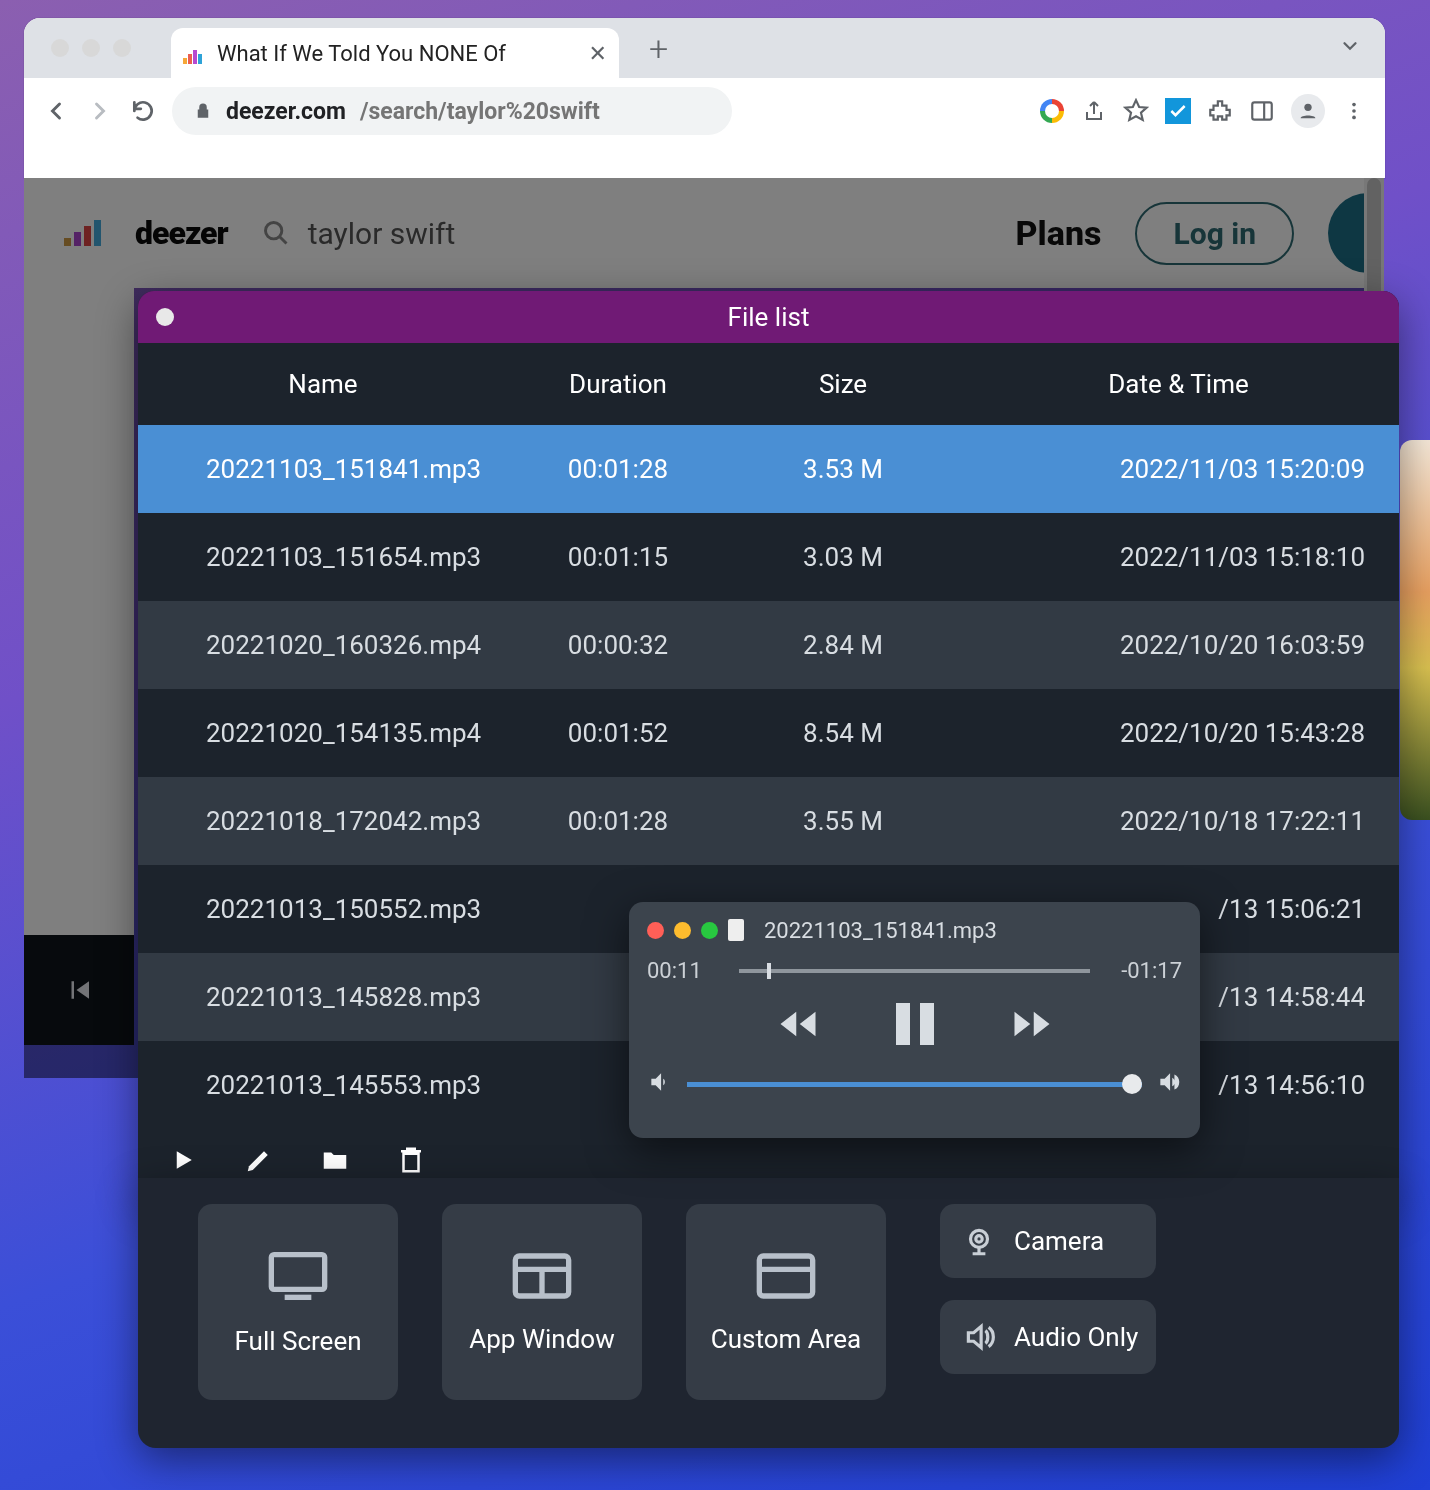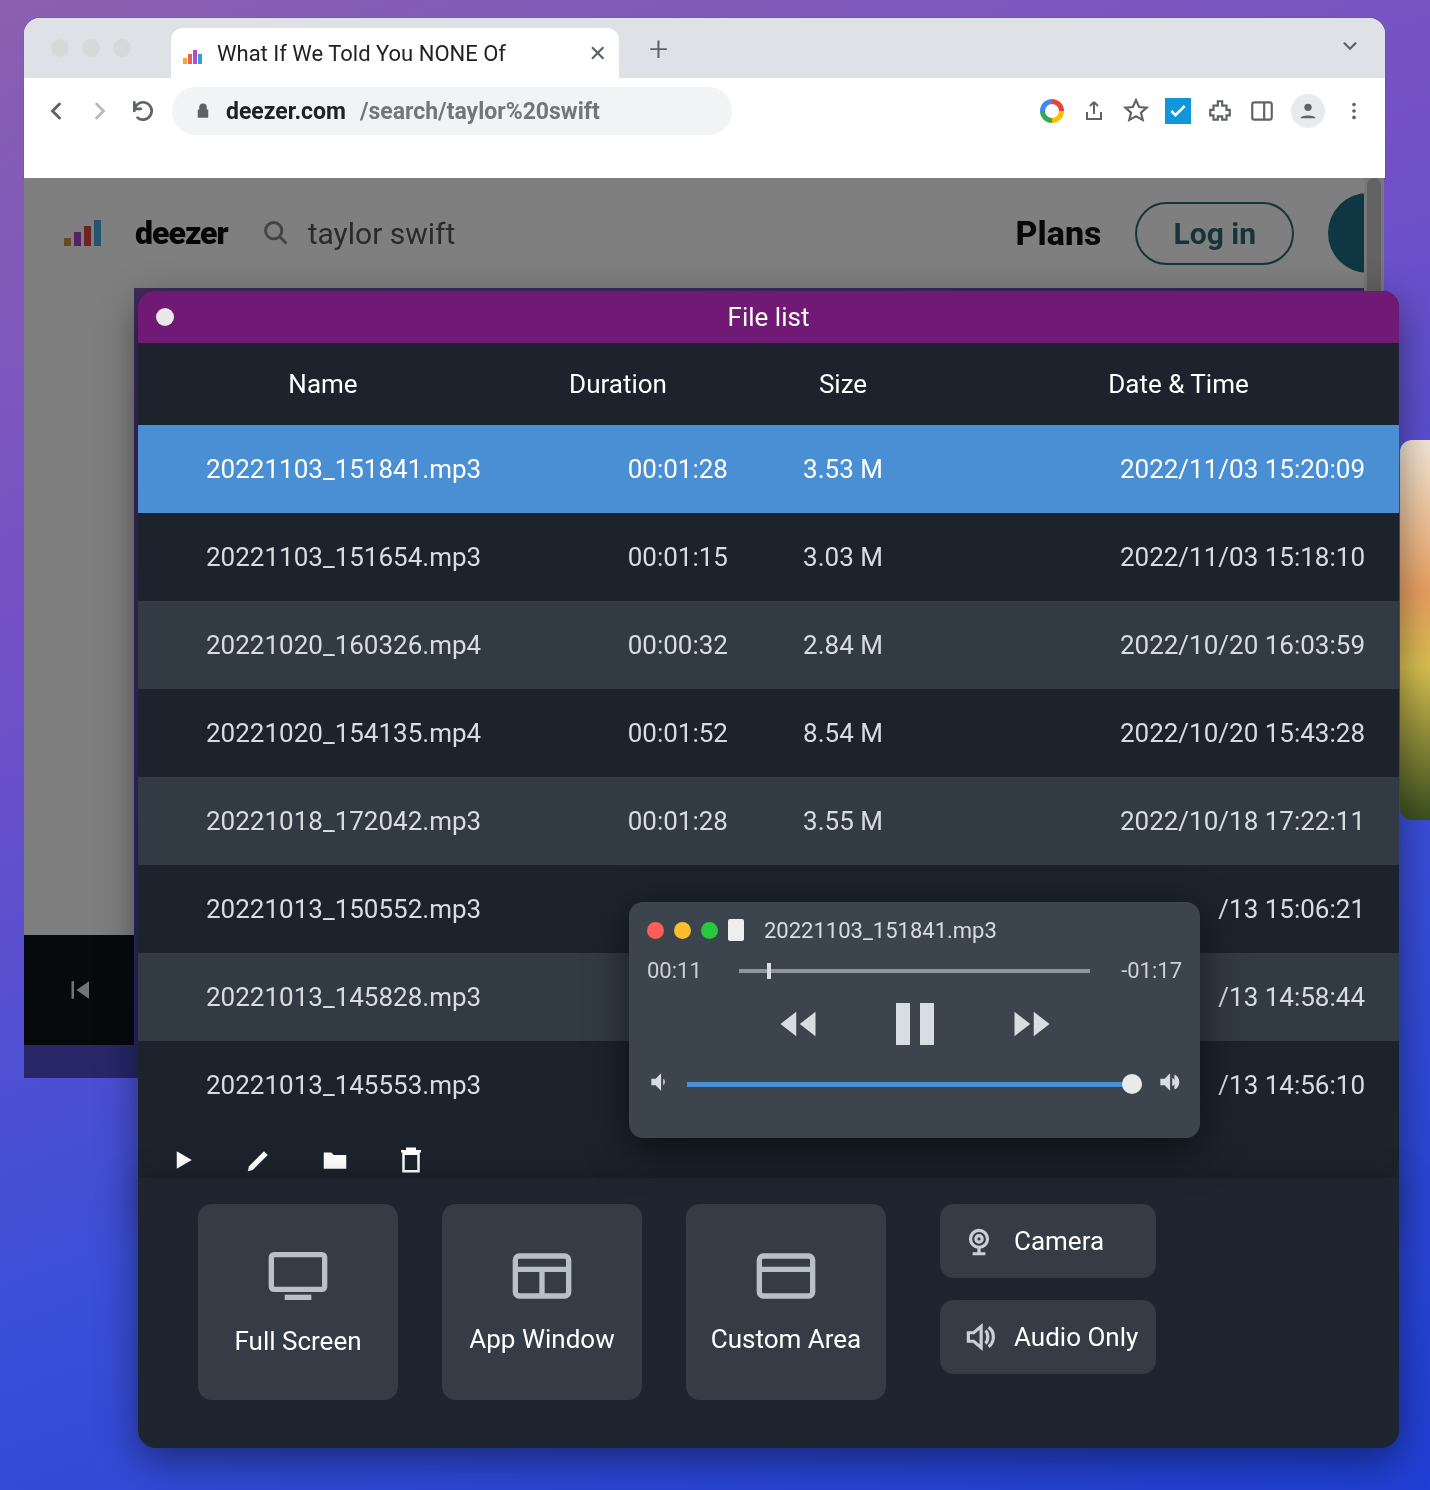--- a/index.html
+++ b/index.html
@@ -58,21 +58,21 @@
   .fl-titlebar .dot { position:absolute; left:18px; width:18px; height:18px; border-radius:50%; background:#e8e8e8; }
   .fl-title { color:#fff; font-size:26px; }
   .fl-header { display:grid; grid-template-columns:370px 220px 230px 1fr; height:82px; align-items:center; color:#fff; font-size:26px; }
   .fl-header span { text-align:center; }
   .fl-rows { }
   .fl-row { display:grid; grid-template-columns:370px 220px 230px 1fr; height:88px; align-items:center; color:#d8dde2; font-size:26px; }
   .fl-row.even { background:#323a44; }
   .fl-row.odd { background:#1c232c; }
   .fl-row.selected { background:#4a8fd4; color:#fff; }
   .fl-row span:nth-child(1){ padding-left:68px; text-align:left;}
-  .fl-row span:nth-child(2){ text-align:right;}
+  .fl-row span:nth-child(2){ text-align:center;}
   .fl-row span:nth-child(3){ text-align:center;}
   .fl-row span:nth-child(4){ text-align:right; padding-right:34px;}
   .fl-toolbar { position:absolute; bottom:0; left:0; right:0; height:72px; display:flex; align-items:center; gap:46px; padding-left:30px; }
   .fl-toolbar .tbtn { color:#fff; }
   .fl-toolbar svg { fill:#fff; width:30px; height:30px; }
 
   
   .recorder { position:absolute; left:138px; top:1178px; width:1261px; height:270px; background:#1f2530; border-radius:0 0 18px 18px; padding:26px 60px 30px; display:flex; gap:44px; align-items:flex-start; z-index:2; box-shadow:0 12px 40px rgba(0,0,0,.45);}
   .tile { width:200px; height:196px; background:#353c46; border-radius:14px; display:flex; flex-direction:column; align-items:center; justify-content:center; gap:22px; }
   .tile .lbl { color:#fff; font-size:26px; }

